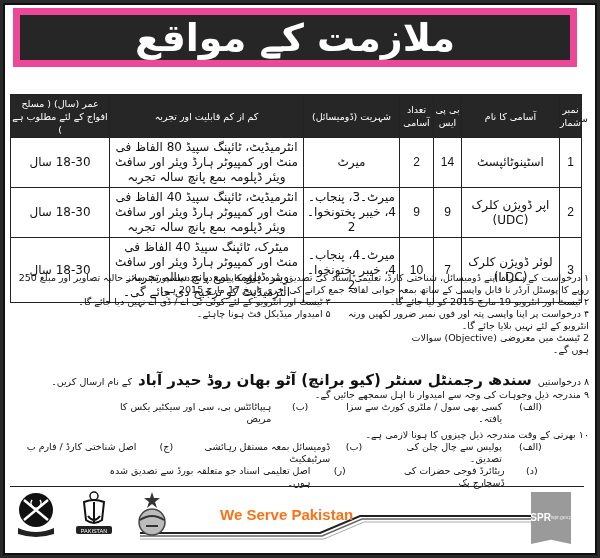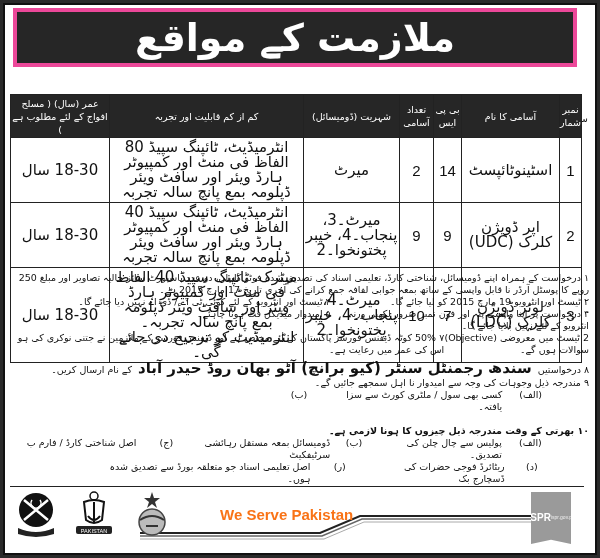--- a/index.html
+++ b/index.html
@@ -4,40 +4,40 @@
 <style>
   * { box-sizing: border-box; margin: 0; padding: 0; }
   html, body { width: 600px; height: 558px; background: #2a2a2a; overflow: hidden; }
   body { font-family: "DejaVu Sans", sans-serif; color: #111; }
   .frame {
     position: absolute; left: 3px; top: 3px; width: 594px; height: 552px;
     background: #fff; border: 2px solid #111;
   }
   .banner {
     position: absolute; left: 13px; top: 8px; width: 564px; height: 59px;
-    background: #262626; border: 4px solid #ec4899;
+    background: #262626; border: 7px solid #ec4899;
     display: flex; align-items: center; justify-content: center;
   }
   .banner-title {
     color: #fff; font-size: 38px; font-weight: bold; direction: rtl;
     font-family: "DejaVu Sans", sans-serif; letter-spacing: 1px;
   }
   .intro {
     position: absolute; right: 12px; top: 74px; width: 560px;
     font-size: 10px; direction: rtl; text-align: right; line-height: 14px; margin-top: 38px;
   }
   table.jobs {
     position: absolute; left: 10px; top: 94px; width: 572px;
     border-collapse: collapse; direction: rtl; font-size: 10px;
   }
   table.jobs th, table.jobs td { border: 1px solid #222; text-align: center; vertical-align: middle; }
   table.jobs th {
     background: #262626; color: #fff; font-weight: normal; height: 43px; font-size: 9.5px; line-height: 13px;
   }
-  table.jobs td { height: 44px; font-size: 15px; line-height: 15px; }
+  table.jobs td { height: 44px; font-size: 12px; line-height: 15px; }
   td.num { font-family: "Liberation Sans", sans-serif; font-size: 12px; }
   td.post { text-align: right; }
   td.qual { text-align: right; padding: 2px 4px; font-size: 9px; line-height: 15px; }
   .notes {
     position: absolute; right: 11px; top: 272px; width: 574px;
     direction: rtl; text-align: right; font-size: 9.5px; line-height: 12px;
   }
   .note-row { display: flex; flex-direction: row; justify-content: flex-start; gap: 0; }
   .note-half { width: 45%; display: inline-block; }
   .note-third { display: inline-block; text-align: right; }
@@ -125,38 +125,38 @@
   <div class="note-row">
     <span class="note-half">۲  ٹیسٹ اور انٹرویو 19 مارچ 2015 کو لیا جائے گا۔</span>
     <span class="note-third">۳  ٹیسٹ اور انٹرویو کے لئے کوئی ٹی اے / ڈی اے نہیں دیا جائے گا۔</span>
   </div>
   <div class="note-row">
     <span class="note-half">۴  درخواست پر اپنا واپسی پتہ اور فون نمبر ضرور لکھیں ورنہ انٹرویو کے لئے نہیں بلایا جائے گا۔</span>
     <span class="note-third">۵  امیدوار میڈیکل فٹ ہونا چاہئے۔</span>
   </div>
   <div class="note-row">
     <span style="width:32%;display:inline-block">2  ٹیسٹ میں معروضی (Objective) سوالات ہوں گے۔</span>
-    <span class="note-third">۷  50% کوٹہ ڈیفنس فورسز پاکستان کے لئے مختص ہے اور ڈیفنس فورسز کے ملازمین نے جتنی نوکری کی ہو اس کی عمر میں رعایت ہے۔</span>
-  </div>
-  <div style="margin-top:6px">
+  </div>
+  <div style="margin-top:18px">
     <span>۸  درخواستیں</span>
     <span class="address">سندھ رجمنٹل سنٹر (کیو برانچ) آٹو بھان روڈ حیدر آباد</span>
     <span>کے نام ارسال کریں۔</span>
   </div>
   <div style="margin-top:1px">۹  مندرجہ ذیل وجوہات کی وجہ سے امیدوار نا اہل سمجھے جائیں گے۔</div>
   <div class="sub-row" style="padding-right:30px">
     <div class="sub-item" style="width:230px">
       <span class="sub-label">(الف)</span>
       <span>کسی بھی سول / ملٹری کورٹ سے سزا یافتہ۔</span>
     </div>
     <div class="sub-item" style="width:230px">
       <span class="sub-label">(ب)</span>
-    </div>
-  </div>
-  <div style="margin-top:12px;font-weight:bold">۱۰  بھرتی کے وقت مندرجہ ذیل چیزوں کا ہونا لازمی ہے۔</div>
+      <span>ہیپاٹائٹس بی، سی اور سیکٹیر یکس کا مریض</span>
+    </div>
+  </div>
+  <div style="margin-top:4px;font-weight:normal">۱۰  بھرتی کے وقت مندرجہ ذیل چیزوں کا ہونا لازمی ہے۔</div>
   <div class="sub-row" style="padding-right:30px">
     <div class="sub-item">
       <span class="sub-label">(الف)</span>
       <span>پولیس سے چال چلن کی تصدیق۔</span>
     </div>
     <div class="sub-item">
       <span class="sub-label">(ب)</span>
       <span>ڈومیسائل بمعہ مستقل رہائشی سرٹیفکیٹ</span>
     </div>
     <div class="sub-item">

